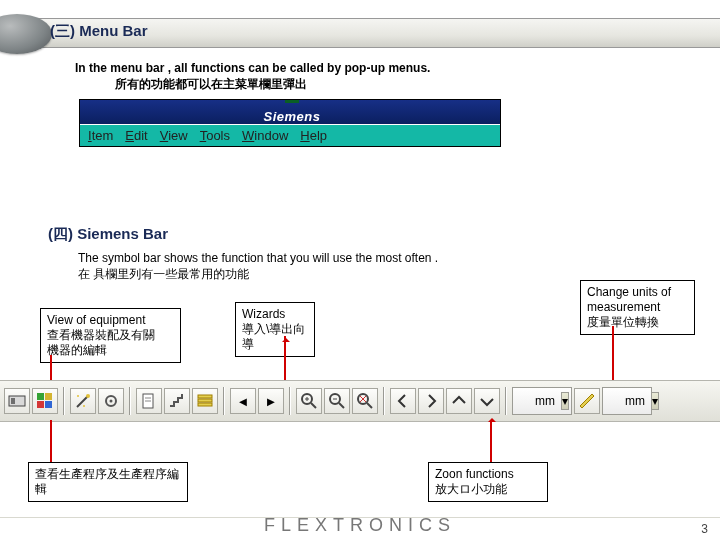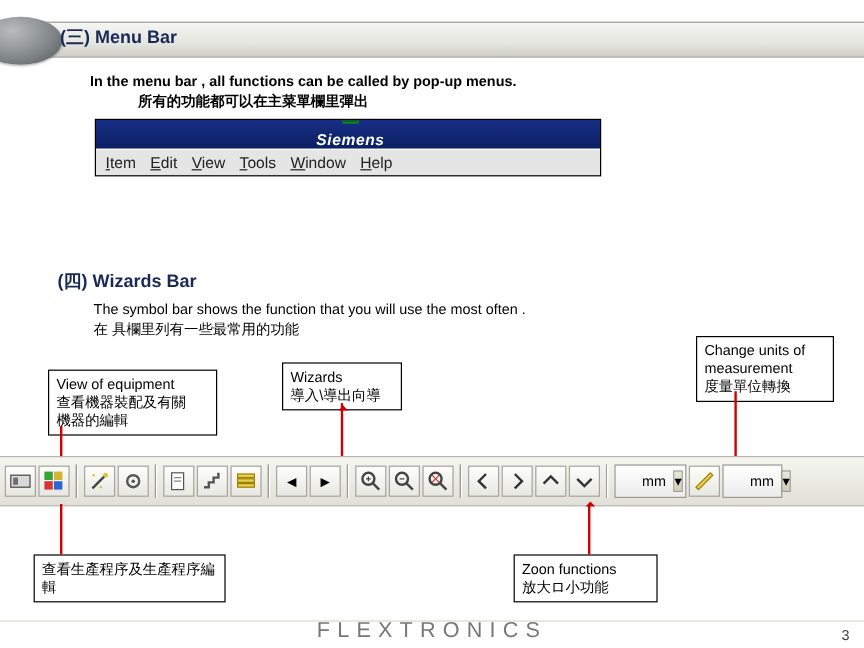--- a/index.html
+++ b/index.html
@@ -62,21 +62,21 @@
   }
   .siplace-title-text {
     color: #fff; font-size: 13px; font-weight: bold; font-style: italic;
     letter-spacing: 0.5px;
   }
   .siplace-title-text2 {
     color: #fff; font-size: 13px; font-weight: bold;
   }
   .siplace-menu {
     height: 22px;
-    background: #e5e5e5;
+    background: #14b8a6;
     border-top: 1px solid #fff;
     display: flex; align-items: center; gap: 12px;
     padding: 0 8px;
     font-size: 13px; color: #222;
   }
   .siplace-menu span { text-decoration: none; }
   .siplace-menu .u { text-decoration: underline; text-underline-offset: 1px; }
 
   
   .callout {
@@ -176,32 +176,32 @@
   <div class="siplace-menu">
     <span><span class="u">I</span>tem</span>
     <span><span class="u">E</span>dit</span>
     <span><span class="u">V</span>iew</span>
     <span><span class="u">T</span>ools</span>
     <span><span class="u">W</span>indow</span>
     <span><span class="u">H</span>elp</span>
   </div>
 </div>
 
-<div class="sub-heading" style="left:48px; top:225px;">(四) Wizards Bar</div>
+<div class="sub-heading" style="left:48px; top:225px;">(四) Siemens Bar</div>
 <div class="body-text" style="left:78px; top:250px;">
   <span>The symbol bar shows the function that you will use the most often .</span><br>
   <span>在 具欄里列有一些最常用的功能</span>
 </div>
 
 <div class="callout left" style="left:40px; top:308px; width:141px;">
   <div>View of equipment</div>
   <div>查看機器裝配及有關</div>
   <div>機器的編輯</div>
 </div>
-<div class="callout" style="left:235px; top:302px; width:100px;">
+<div class="callout" style="left:235px; top:302px; width:80px;">
   <div>Wizards</div>
   <div>導入\導出向導</div>
 </div>
 <div class="callout" style="left:580px; top:280px; width:115px;">
   <div>Change units of</div>
   <div>measurement</div>
   <div>度量單位轉換</div>
 </div>
 
 <div class="conn" style="left:50px; top:355px; height:28px;"></div>

